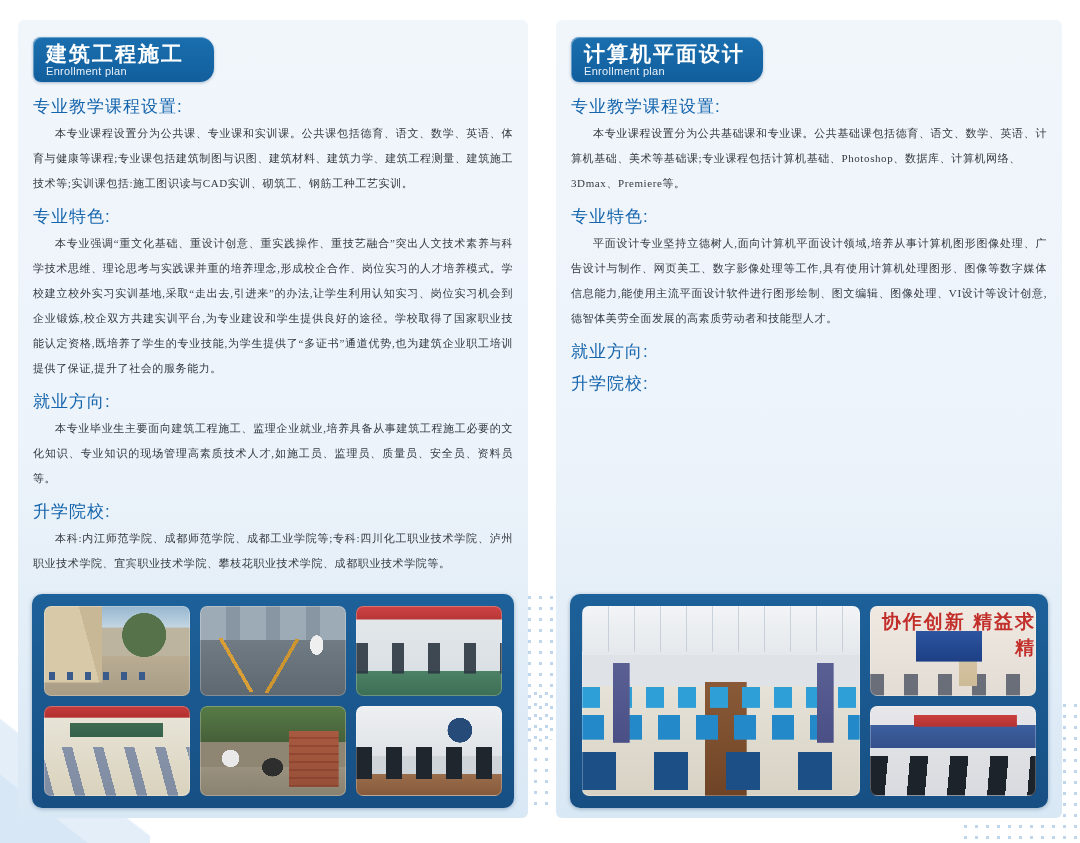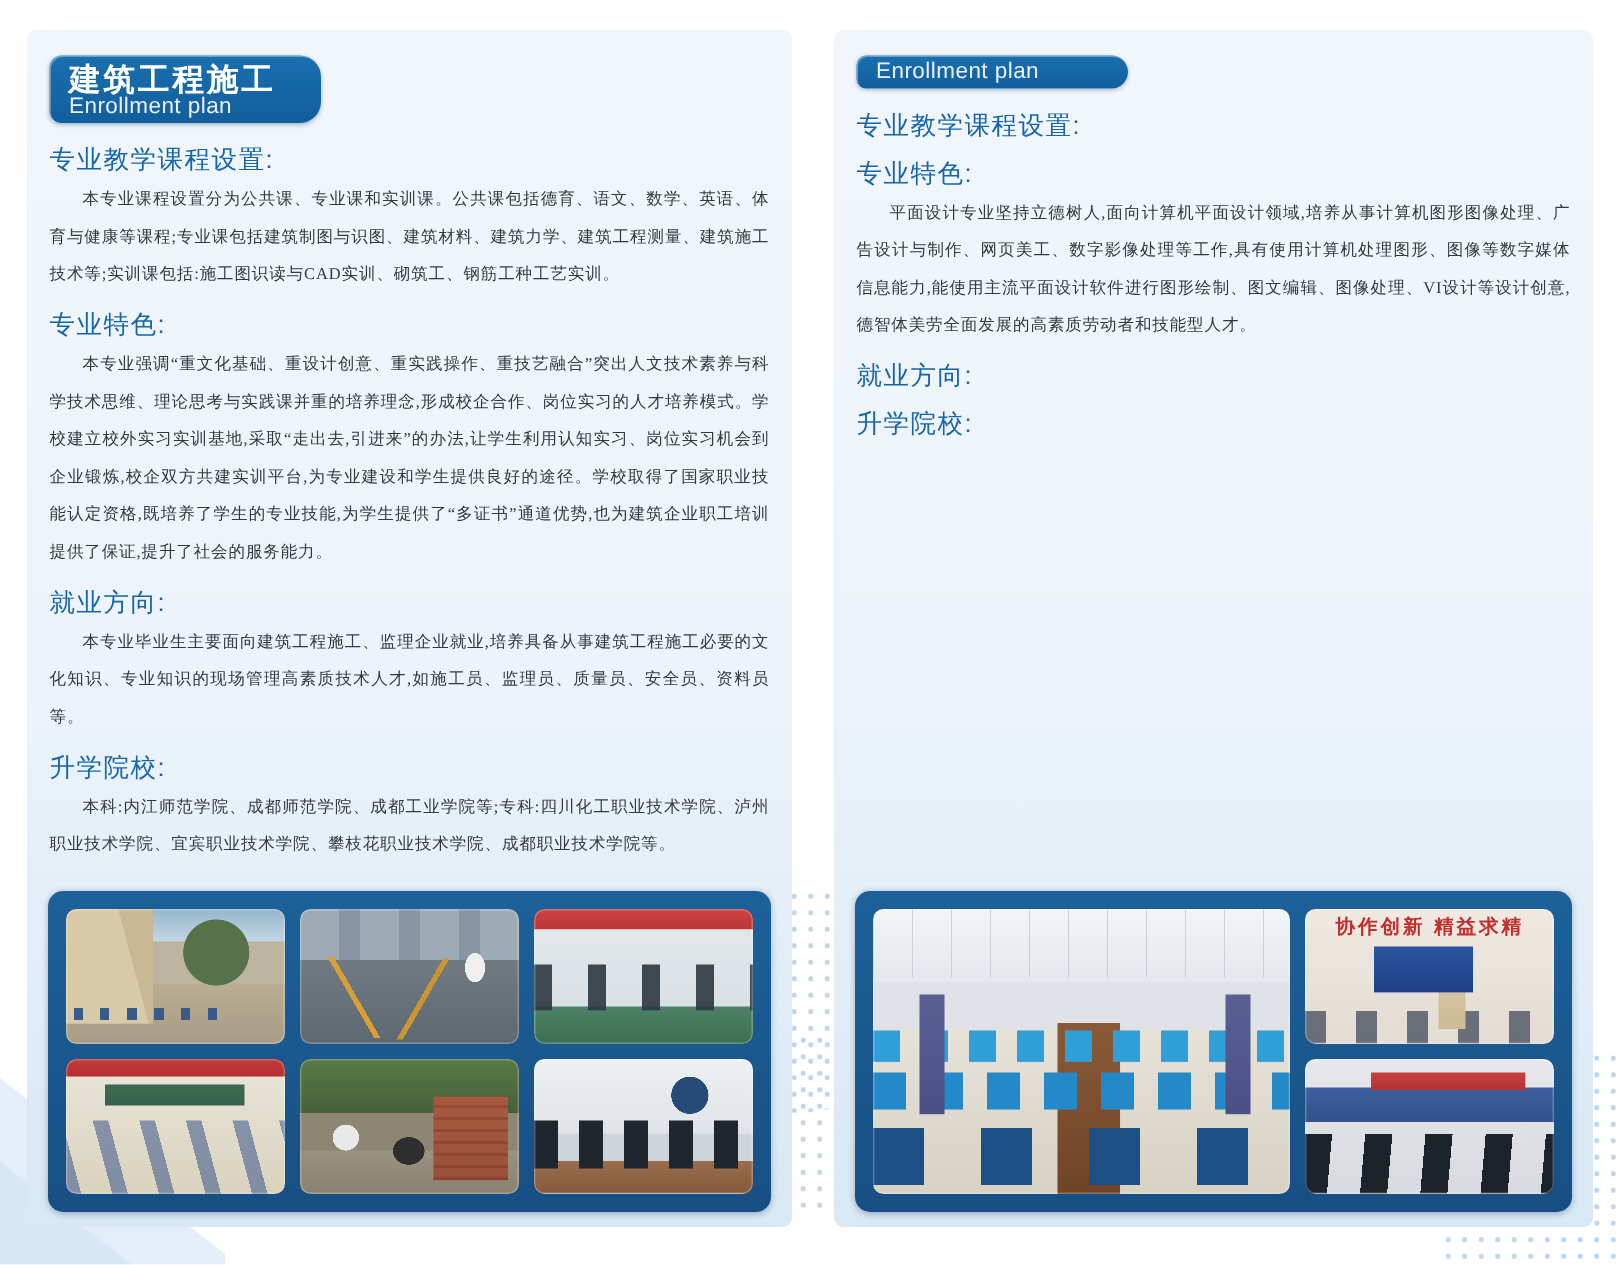--- a/index.html
+++ b/index.html
@@ -24,21 +24,21 @@
          background:linear-gradient(180deg,#f1f6fb 0%,#ecf3fa 55%,#d9e8f5 100%);
          border-radius:6px;display:flex;flex-direction:column;box-sizing:border-box;}
   .panel-left{left:18px;width:510px;}
   .panel-right{left:556px;width:506px;}
 
   .ribbon{margin:17px 0 4px 15px;width:fit-content;min-width:150px;
           background:linear-gradient(180deg,#1a6fae,#125e9d);
           border-radius:8px 14px 14px 8px;padding:5px 18px 5px 13px;
           box-shadow:inset 1px 1px 0 rgba(255,255,255,.35),0 1px 3px rgba(20,70,120,.35);}
   .ribbon-title{color:#ffffff;font-weight:bold;font-size:21px;letter-spacing:2px;line-height:23px;}
-  .ribbon-sub{color:#e8f1f9;font-size:15px;line-height:12px;letter-spacing:.3px;}
+  .ribbon-sub{color:#e8f1f9;font-size:11px;line-height:12px;letter-spacing:.3px;}
 
   .content{padding:0 15px;}
   .sec-h{margin:9px 0 3px;font-size:17px;font-weight:normal;color:#1565ad;letter-spacing:1px;}
   .sec-p{margin:0;font-family:"Liberation Serif",serif;font-size:11px;line-height:25px;
          color:#33393f;text-align:justify;text-indent:2em;letter-spacing:.6px;}
   .keep-breaks{white-space:pre-line;}
 
   
   .photo-box{margin:auto 14px 10px;background:linear-gradient(180deg,#1d619a,#174f83);
              border-radius:10px;padding:12px;box-sizing:border-box;height:214px;
@@ -119,22 +119,22 @@
     background-size:40% 34%,11% 48%,100% 24%,100% 100%;
     background-position:46% 42%,60% 78%,0 100%,0 0;}
   .p-r3{background-color:#d6d9de;background-image:
     linear-gradient(#c9403f,#b53332),
     linear-gradient(#3d5f9e,#32508b),
     repeating-linear-gradient(95deg,#1d232b 0 18px,rgba(0,0,0,0) 18px 40px),
     linear-gradient(#e7e7ea,#d8dadf);
     background-size:62% 13%,100% 26%,100% 44%,100% 100%;
     background-position:70% 12%,0 28%,0 100%,0 0;}
 
-  .banner-text{position:absolute;top:3px;left:0;right:0;text-align:center;
-    color:#c22f2a;font-weight:bold;font-size:13px;letter-spacing:2px;
+  .banner-text{position:absolute;top:3px;left:0;right:0;text-align:right;
+    color:#c22f2a;font-weight:bold;font-size:19px;letter-spacing:2px;
     text-shadow:0 0 1px rgba(255,255,255,.6);font-family:"Liberation Sans",sans-serif;}
 </style>
 </head>
 <body>
 
 <div class="page">
 
   <div class="deco wave-bl"></div>
   <div class="deco wave-bl2"></div>
   <div class="deco dots dots-mid1"></div>
@@ -163,24 +163,27 @@
         <div class="ph p-l3"></div>
         <div class="ph p-l4"></div>
         <div class="ph p-l5"></div>
         <div class="ph p-l6"></div>
       </div>
     </div>
   </section>
 
   <section class="panel panel-right">
     <div class="ribbon">
+      <div class="ribbon-title">计算机平面设计</div>
       <div class="ribbon-sub">Enrollment plan</div>
     </div>
     <div class="content">
       <div class="sec-h">专业教学课程设置:</div>
+      <p class="sec-p keep-breaks">本专业课程设置分为公共基础课和专业课。公共基础课包括德育、语文、数学、英语、计算机基础、美术等基础课;专业课程包括计算机基础、Photoshop、数据库、计算机网络、
+3Dmax、Premiere等。</p>
       <div class="sec-h">专业特色:</div>
       <p class="sec-p">平面设计专业坚持立德树人,面向计算机平面设计领域,培养从事计算机图形图像处理、广告设计与制作、网页美工、数字影像处理等工作,具有使用计算机处理图形、图像等数字媒体信息能力,能使用主流平面设计软件进行图形绘制、图文编辑、图像处理、VI设计等设计创意,德智体美劳全面发展的高素质劳动者和技能型人才。</p>
       <div class="sec-h">就业方向:</div>
       <div class="sec-h">升学院校:</div>
     </div>
     <div class="photo-box">
       <div class="grid3">
         <div class="ph p-r1 big"></div>
         <div class="ph p-r2">
           <span class="banner-text">协作创新  精益求精</span>

